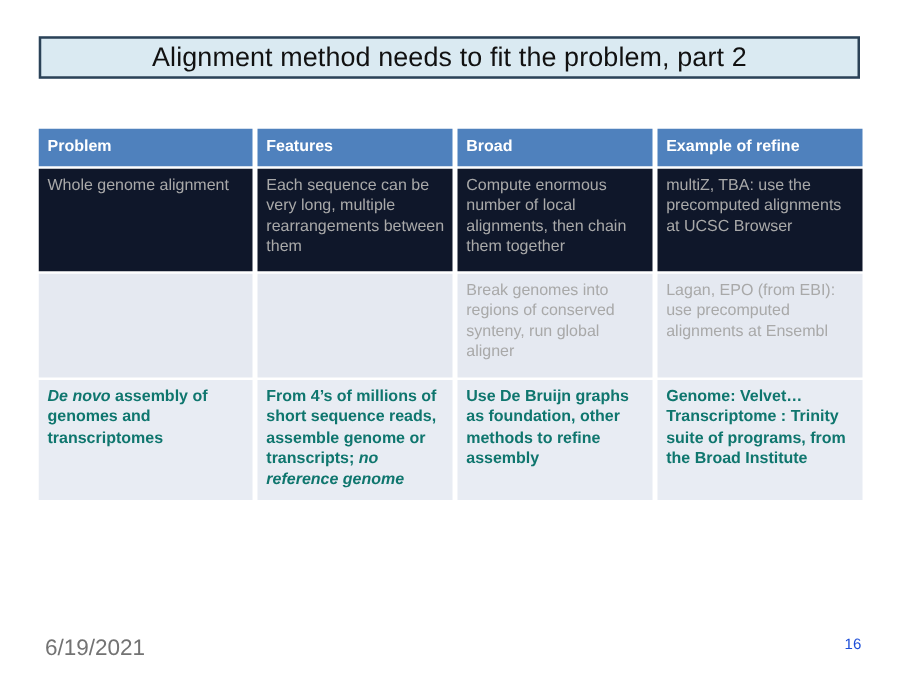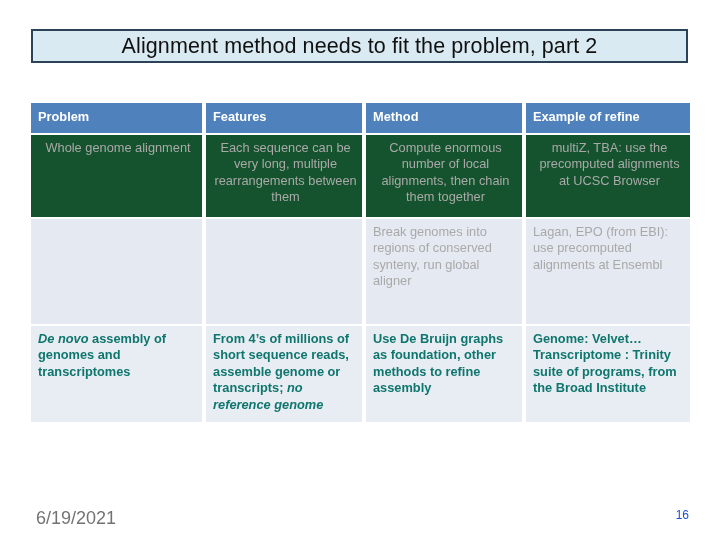--- a/index.html
+++ b/index.html
@@ -65,30 +65,30 @@
   table.grid th {
     background: #4f81bd;
     color: #ffffff;
     font-weight: bold;
     font-size: 12.8px;
     text-align: left;
     height: 27px;
     padding-top: 6px;
   }
 
-  tr.row-a td { background: #14532d; text-align: center; }
+  tr.row-a td { background: #0f172a; }
   tr.row-b td { background: #e5e9f1; }
   tr.row-c td { background: #ccd3e3; }
   tr.row-d td { background: #e8ecf3; }
 
   tr.faded td { color: #a9a9a9; font-weight: normal; }
   tr.strong td { color: #0f766e; font-weight: bold; }
 
   td.h1 { height: 82px; }
-  td.h2 { height: 105px; }
+  td.h2 { height: 83px; }
   td.h3 { height: 65px; }
   td.h4 { height: 96px; }
 
   .ital { font-style: italic; }
 
   
   .footer-date {
     position: absolute;
     left: 36px;
     top: 508px;
@@ -115,21 +115,21 @@
     <colgroup>
       <col class="c1">
         <col class="c2">
         <col class="c3">
         <col class="c4">
     </colgroup>
     <thead>
       <tr>
         <th>Problem</th>
         <th>Features</th>
-        <th>Method</th>
+        <th>Broad</th>
         <th>Example of refine</th>
       </tr>
     </thead>
     <tbody>
       <tr class="row-a faded">
         <td class="h1">Whole genome alignment</td>
         <td class="h1">Each sequence can be very long, multiple rearrangements between them</td>
         <td class="h1">Compute enormous number of local alignments, then chain them together</td>
         <td class="h1">multiZ, TBA: use the precomputed alignments at UCSC Browser</td>
       </tr>

